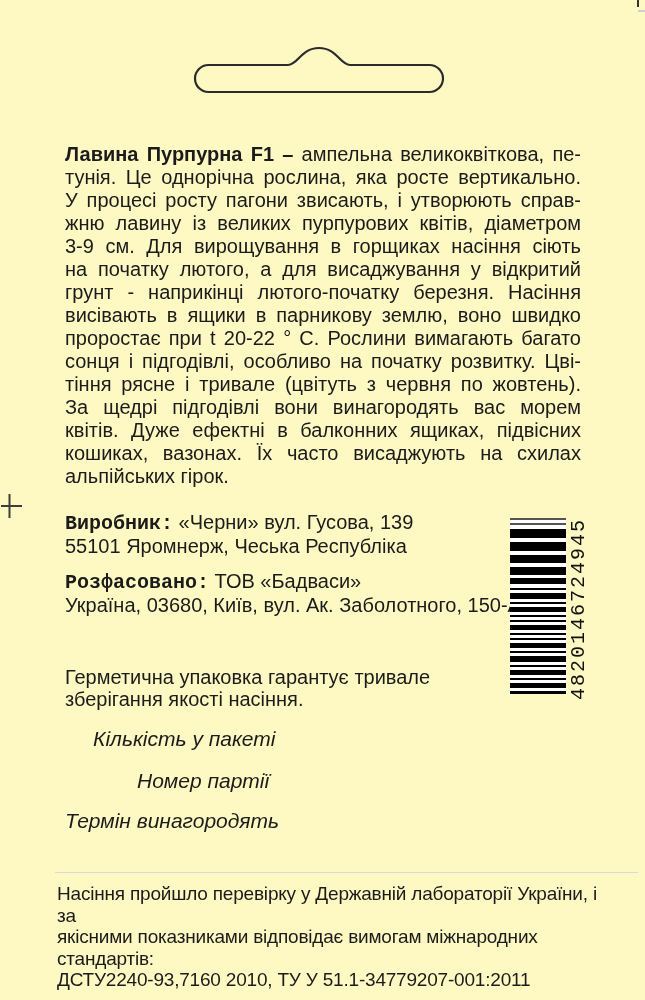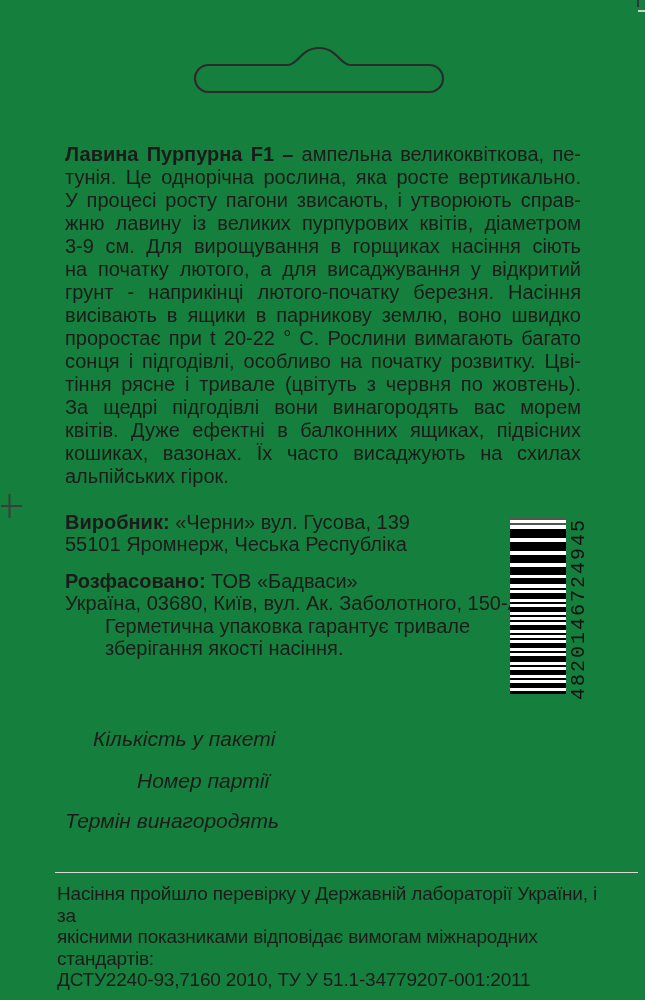--- a/index.html
+++ b/index.html
@@ -4,21 +4,21 @@
 <style>
   html, body {
     margin: 0;
     padding: 0;
     background: #ffffff;
   }
   .page {
     position: relative;
     width: 645px;
     height: 1000px;
-    background: #15803d;
+    background: #fef9c3;
     font-family: "Liberation Sans", sans-serif;
     color: #1b1b1b;
     overflow: hidden;
   }
 
   
   .hanger {
     position: absolute;
     left: 180px;
     top: 40px;
@@ -67,24 +67,24 @@
   }
   .dline b { font-weight: 700; }
 
   
   .block {
     position: absolute;
     left: 65px;
     font-size: 20px;
     line-height: 22px;
   }
-  .block b { font-weight: 700; }
+  .block b { font-weight: 700; font-family: Liberation Mono, monospace; }
   .producer { top: 511px; width: 470px; }
   .packer   { top: 570px; width: 470px; }
-  .storage  { top: 615px; width: 440px; margin-left: 40px; }
+  .storage  { top: 666px; width: 440px; }
 
   
   .field {
     position: absolute;
     font-style: italic;
     font-size: 21px;
     white-space: nowrap;
     text-align: right;
   }
   .field-qty    { left: 93px;  top: 727px; }

